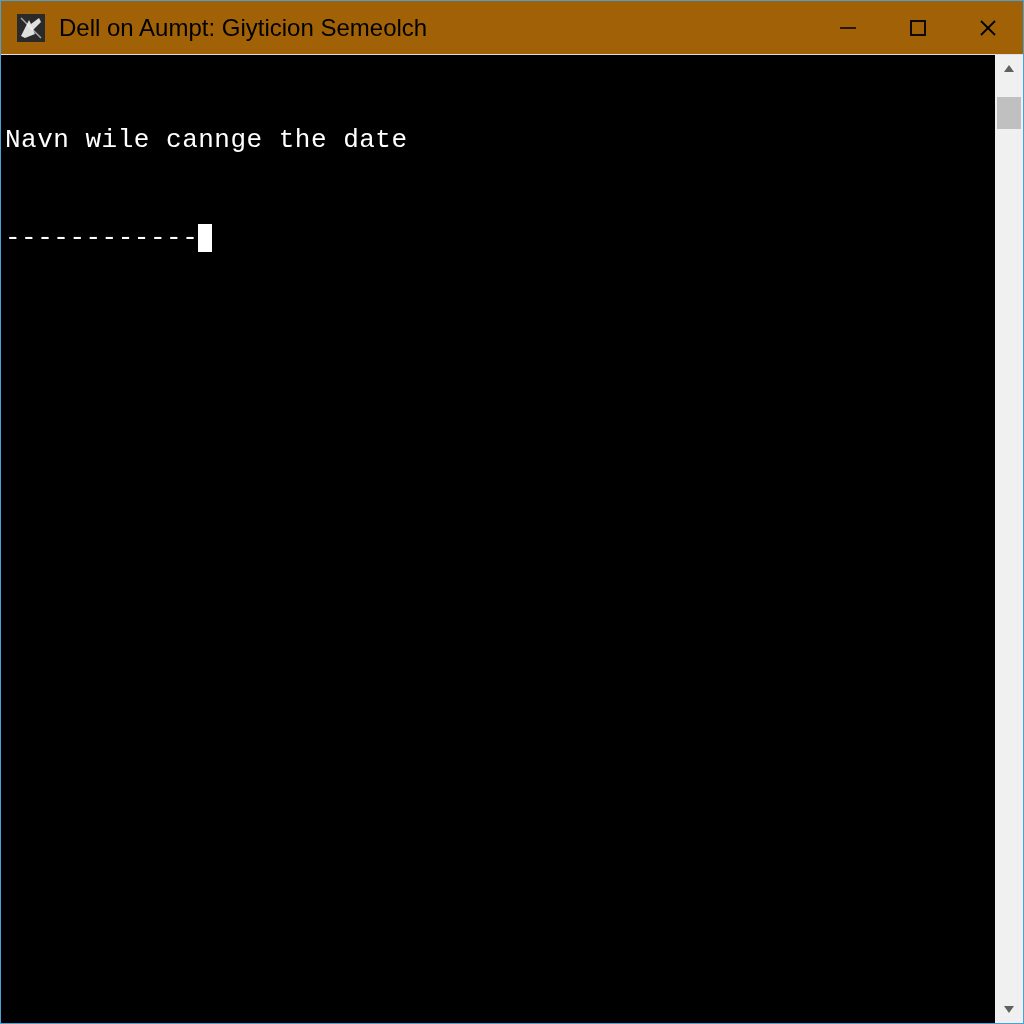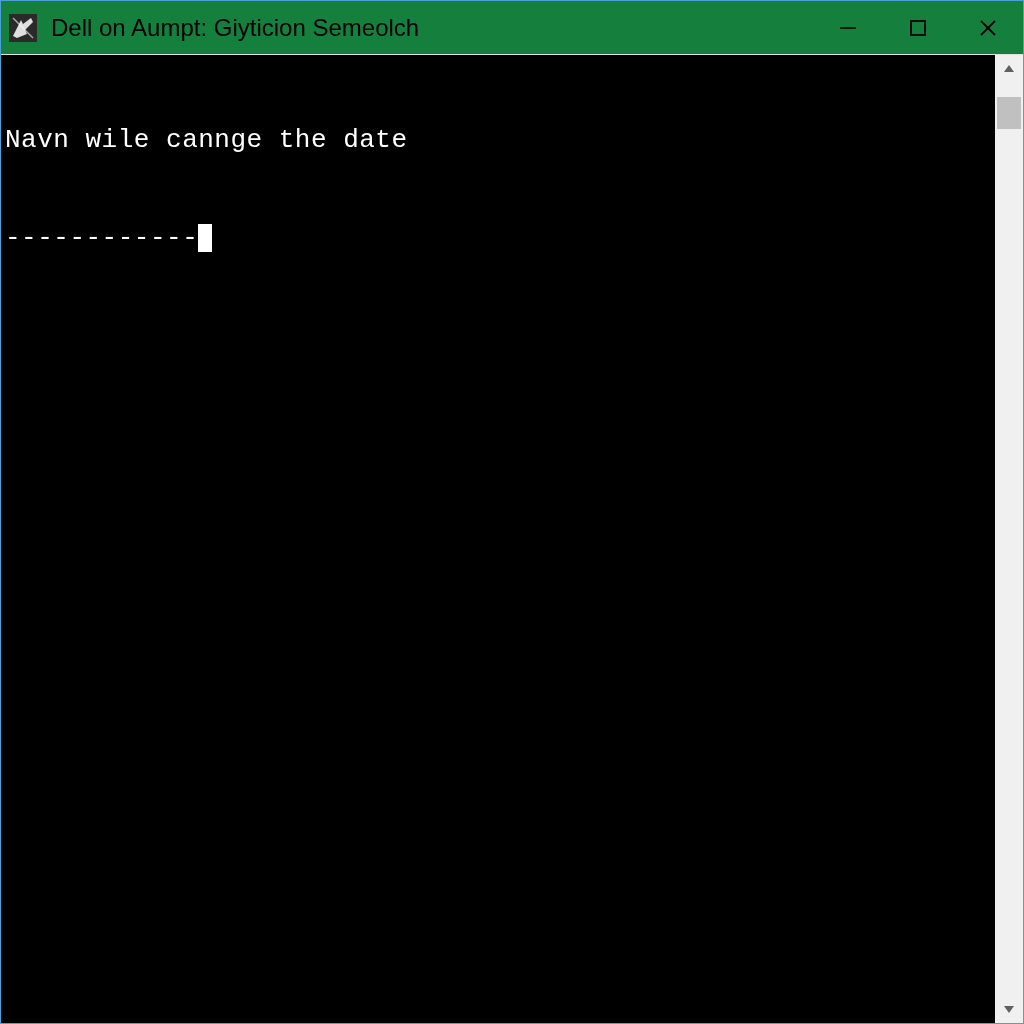--- a/index.html
+++ b/index.html
@@ -12,24 +12,24 @@
       width: 1024px;
       height: 1024px;
       background: #ffffff;
       font-family: "Segoe UI", Tahoma, sans-serif;
       overflow: hidden;
       border: 1px solid #4ca0d8;
     }
     
     .titlebar {
       height: 54px;
-      background: #15803d;
+      background: #a16207;
       display: flex;
       align-items: center;
-      padding-left: 8px;
+      padding-left: 16px;
       border-bottom: 1px solid #e0e0e0;
     }
     
     .titlebar-icon {
       width: 28px;
       height: 28px;
       margin-right: 14px;
       display: flex;
       align-items: center;
       justify-content: center;

